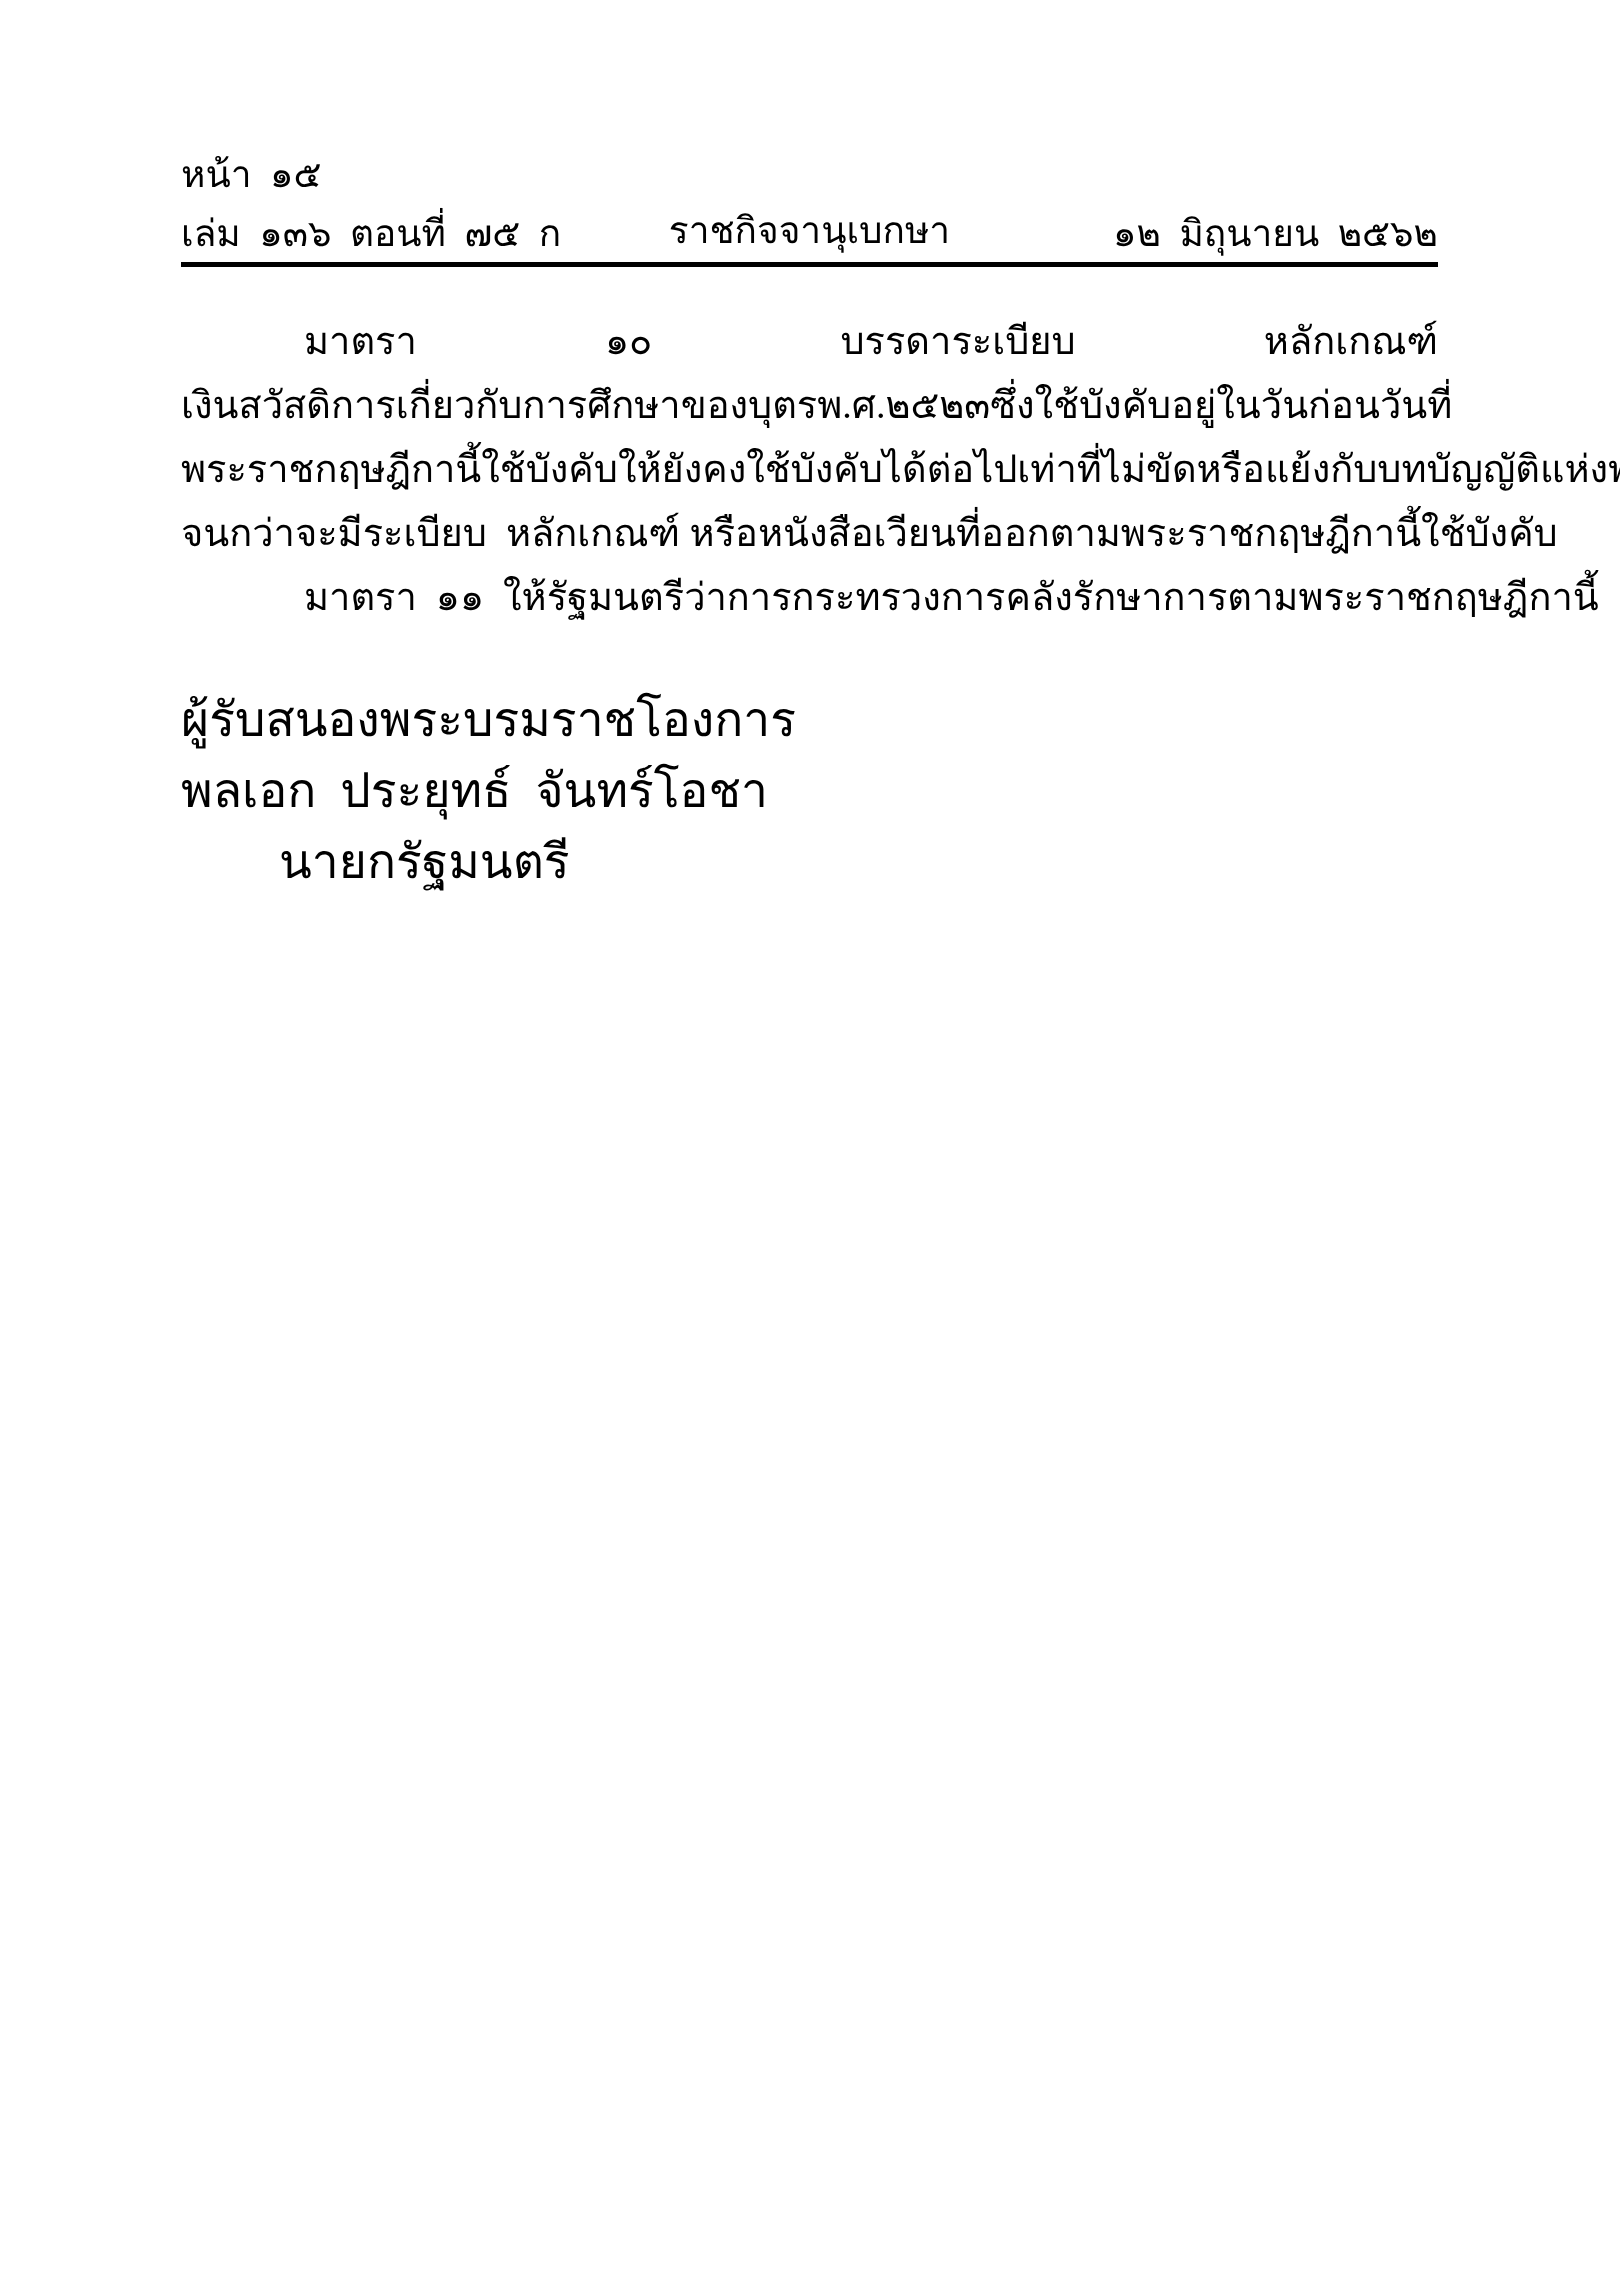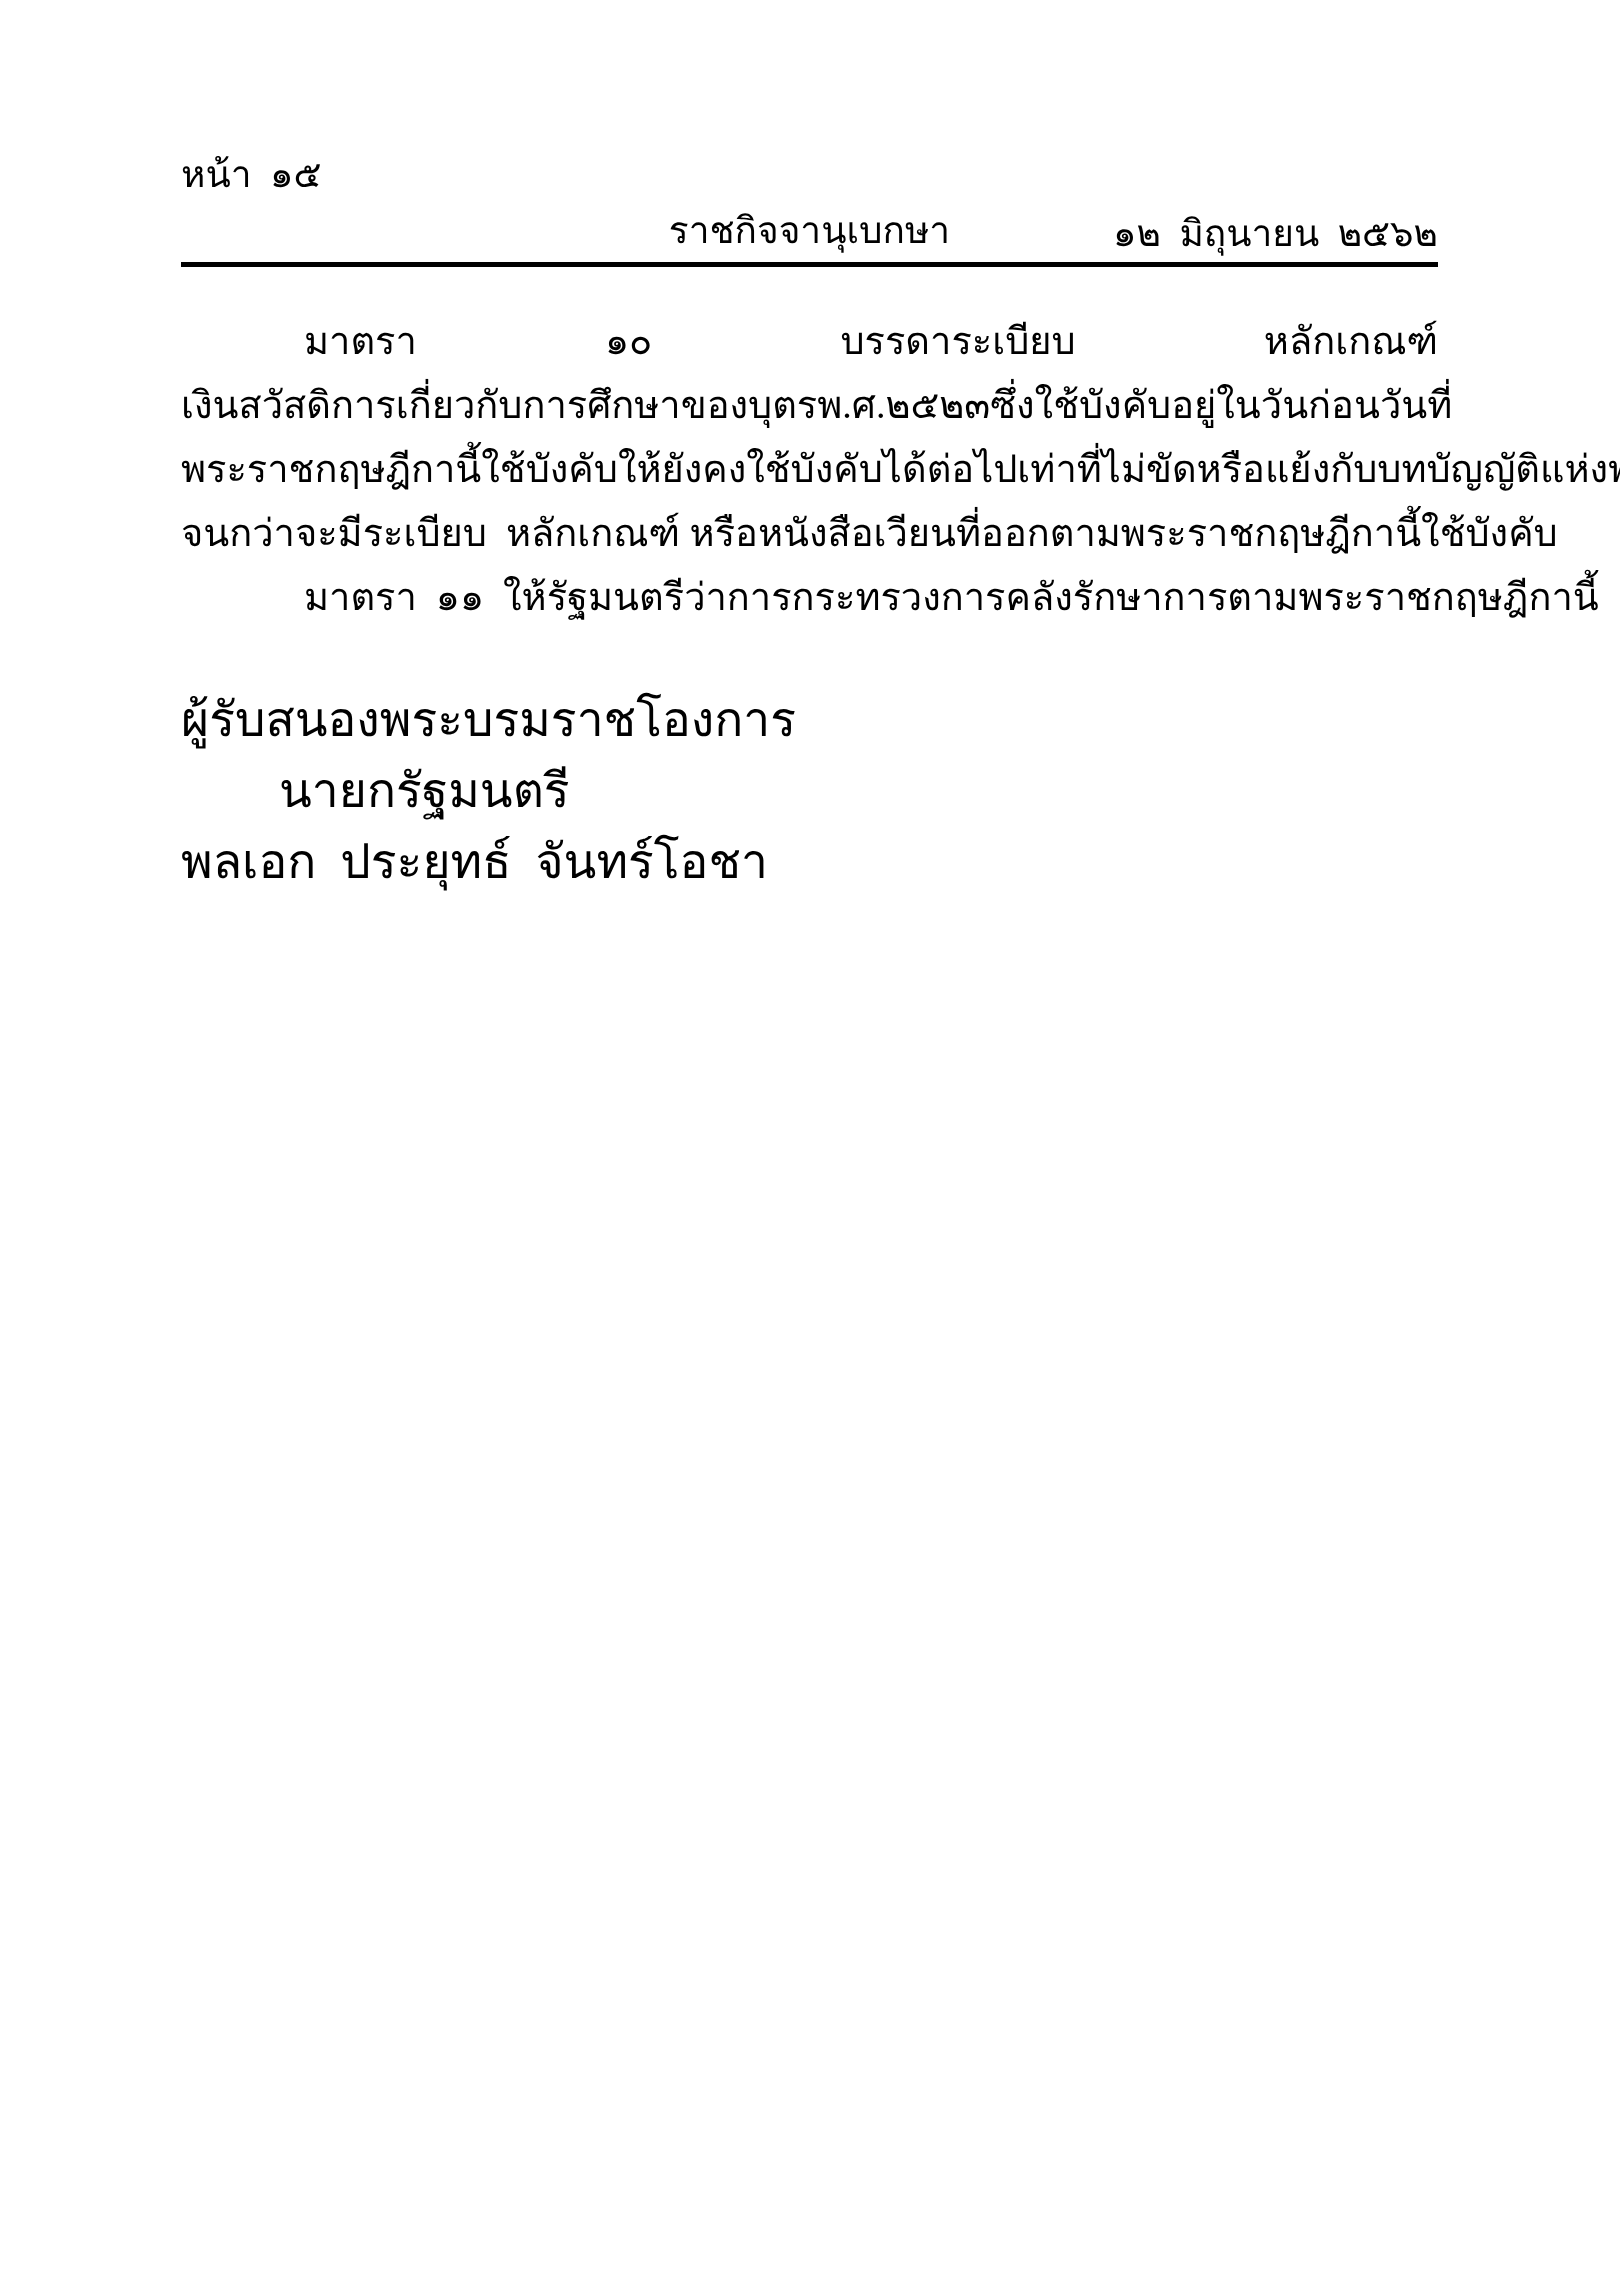--- a/index.html
+++ b/index.html
@@ -117,34 +117,35 @@
 </head>
 <body>
 
 <div class="page">
   <div class="content">
 
     <div class="page-label">หน้า  ๑๕</div>
 
     <div class="masthead">
       <span class="title">ราชกิจจานุเบกษา</span>
+      <span class="volume">เล่ม  ๑๓๖  ตอนที่  ๗๕  ก</span>
       <span class="date">๑๒  มิถุนายน  ๒๕๖๒</span>
     </div>
 
     <div class="rule"></div>
 
     <div class="body-text">
       <div class="bline jline indent"><span>มาตรา</span><span>๑๐</span><span>บรรดาระเบียบ</span><span>หลักเกณฑ์</span></div>
       <div class="bline jline"><span>เงินสวัสดิการเกี่ยวกับการศึกษาของบุตร</span><span>พ.ศ.</span><span>๒๕๒๓</span><span>ซึ่งใช้บังคับอยู่ในวันก่อนวันที่</span></div>
       <div class="bline jline"><span>พระราชกฤษฎีกานี้ใช้บังคับ</span><span>ให้ยังคงใช้บังคับได้ต่อไปเท่าที่ไม่ขัดหรือแย้งกับบทบัญญัติแห่งพระราชกฤษฎีกานี้</span></div>
       <div class="bline">จนกว่าจะมีระเบียบ  หลักเกณฑ์ หรือหนังสือเวียนที่ออกตามพระราชกฤษฎีกานี้ใช้บังคับ</div>
       <div class="bline indent">มาตรา  ๑๑  ให้รัฐมนตรีว่าการกระทรวงการคลังรักษาการตามพระราชกฤษฎีกานี้</div>
     </div>
 
     <div class="signature">
       <div class="sline">ผู้รับสนองพระบรมราชโองการ</div>
+      <div class="sline">พลเอก  ประยุทธ์  จันทร์โอชา</div>
       <div class="sline sig-title-indent">นายกรัฐมนตรี</div>
-      <div class="sline">พลเอก  ประยุทธ์  จันทร์โอชา</div>
     </div>
 
   </div>
 </div>
 
 
 </body></html>

